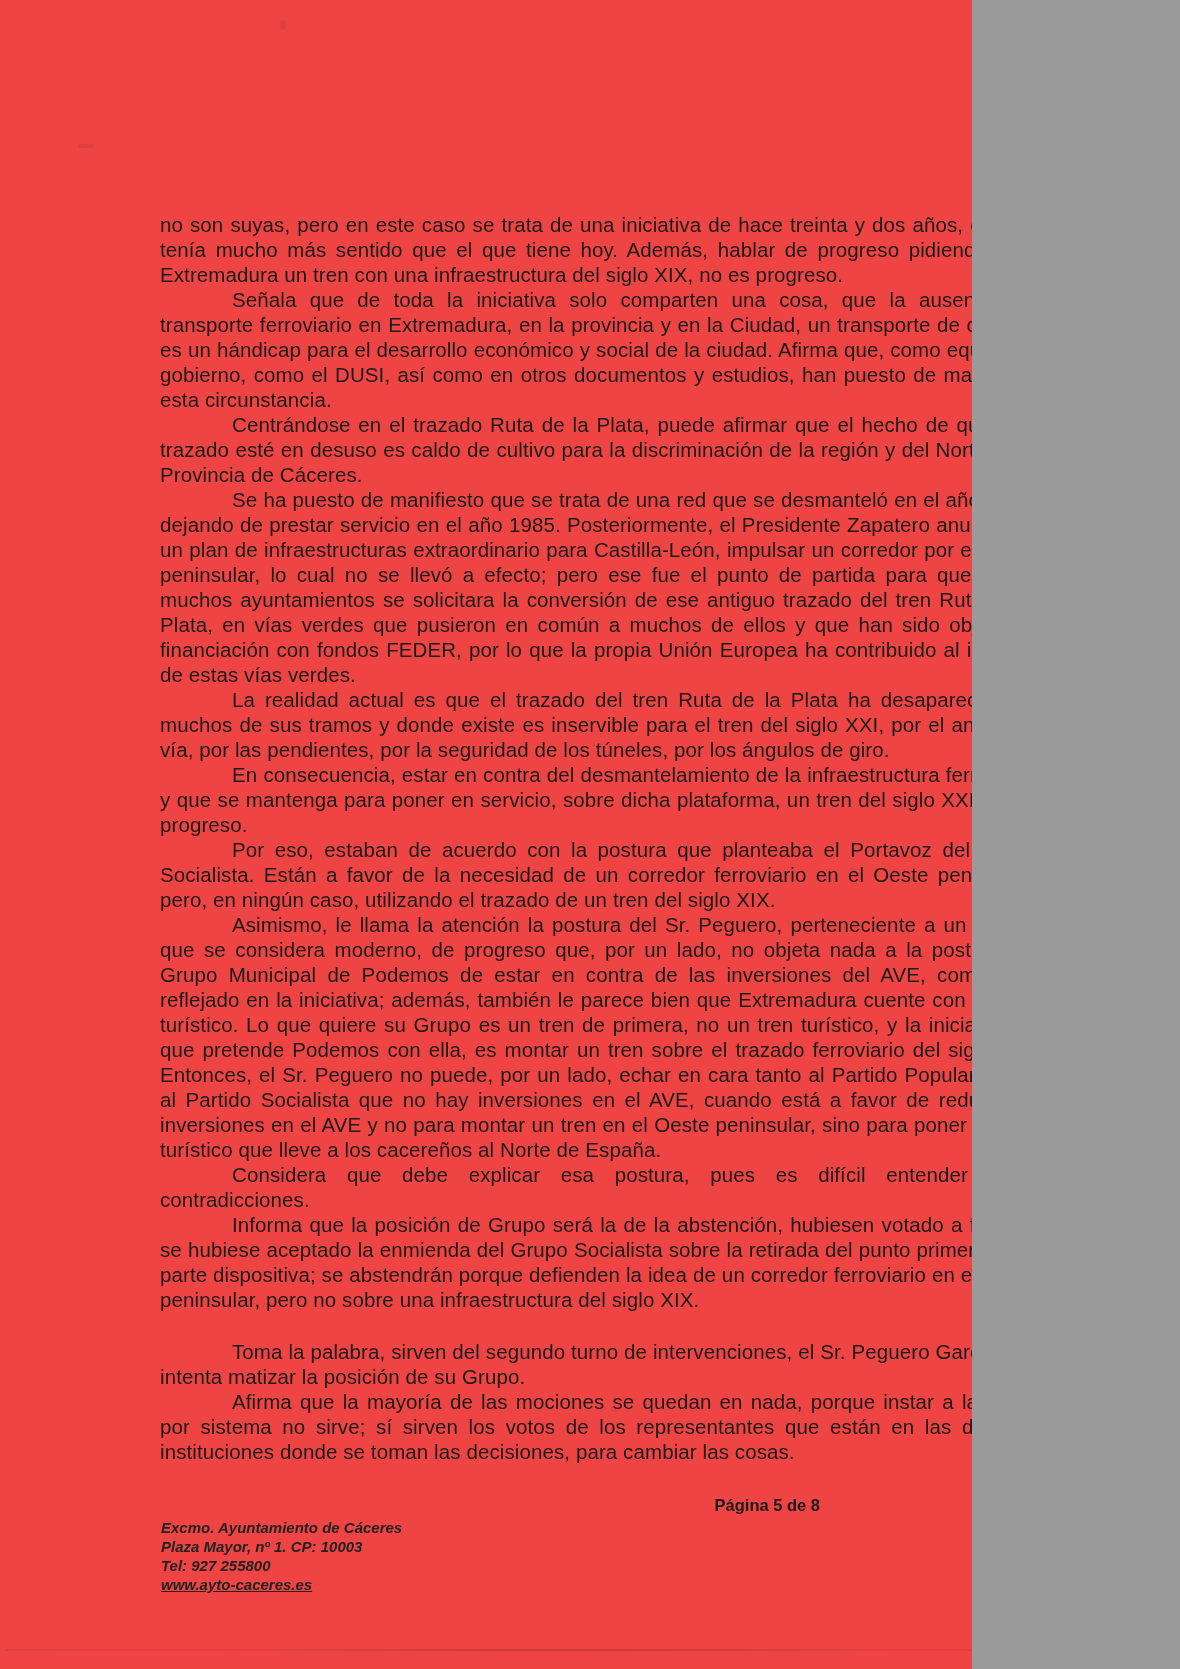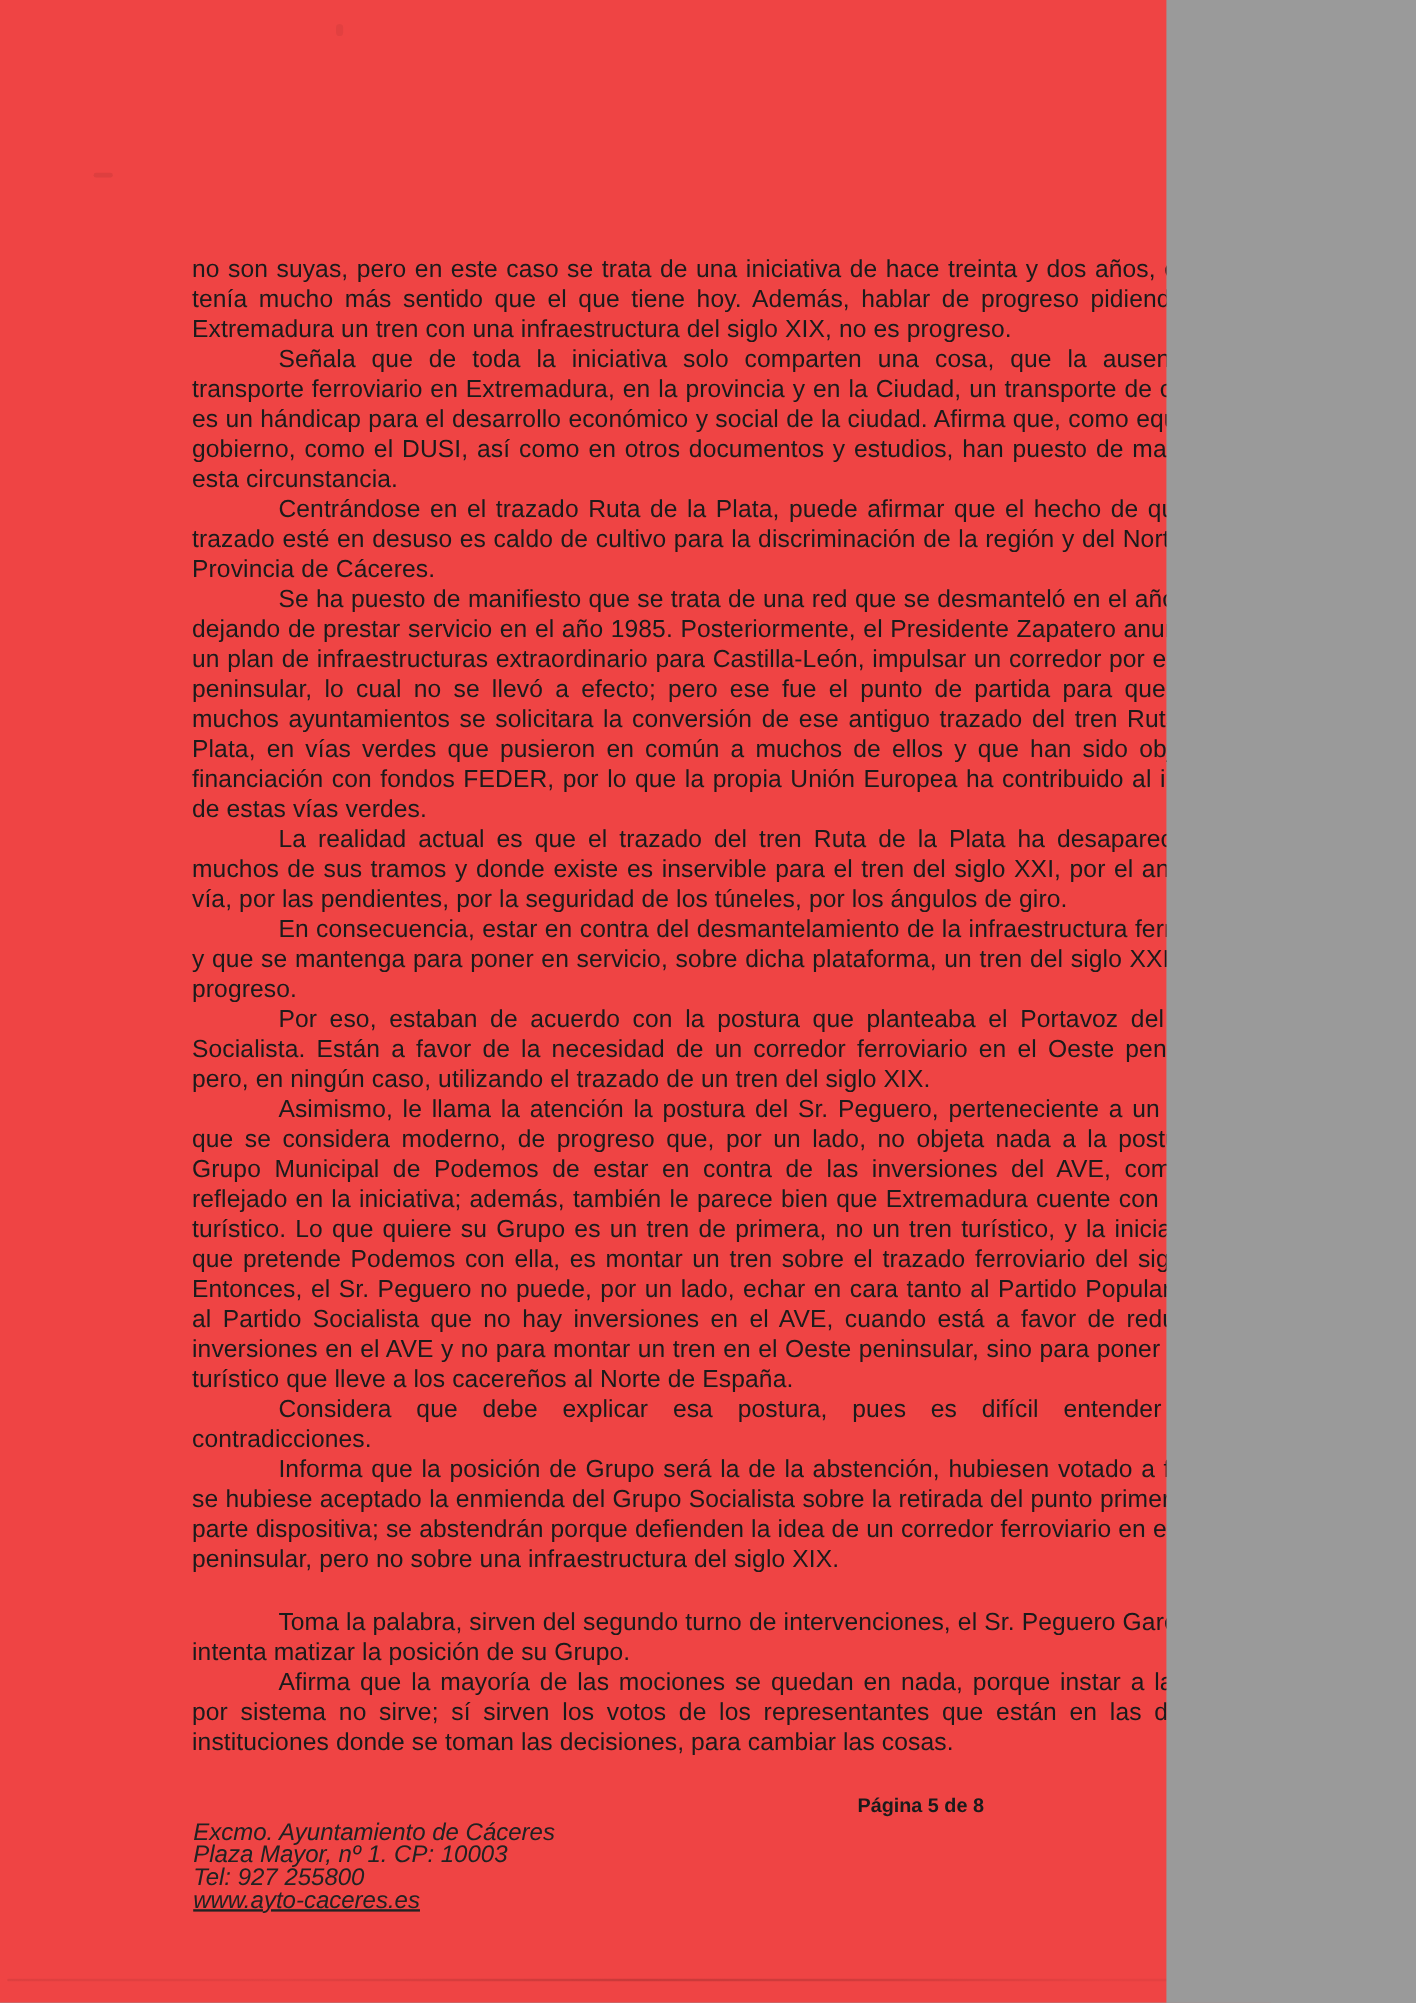--- a/index.html
+++ b/index.html
@@ -44,23 +44,23 @@
     position:absolute;
     top:1496px;
     right:152px;
     font-size:16.5px;
     font-weight:bold;
     color:#1b1b1b;
   }
   .footer-block{
     position:absolute;
     left:161px;top:1518px;
-    font-size:20px;
+    font-size:15px;
     line-height:19px;
-    font-weight:normal;
+    font-weight:bold;
     font-style:italic;
     color:#222222;
   }
   .footer-block .site{
     text-decoration:underline;
   }
   
   .scan-line{
     position:absolute;
     left:6px;top:1649px;

